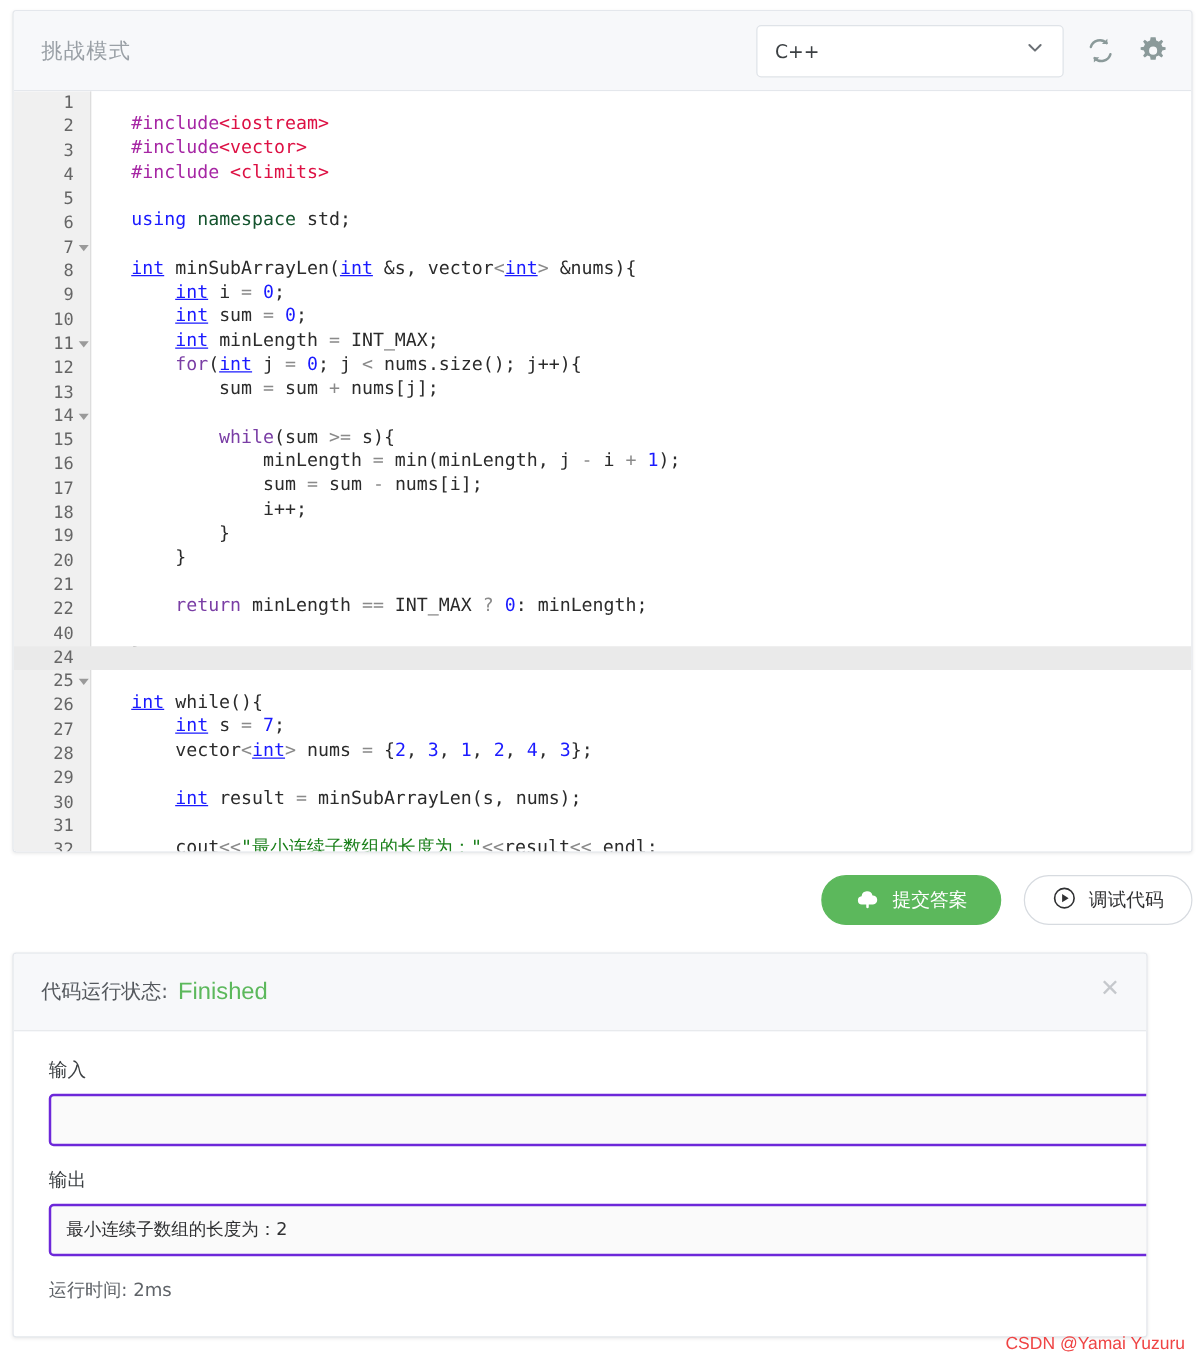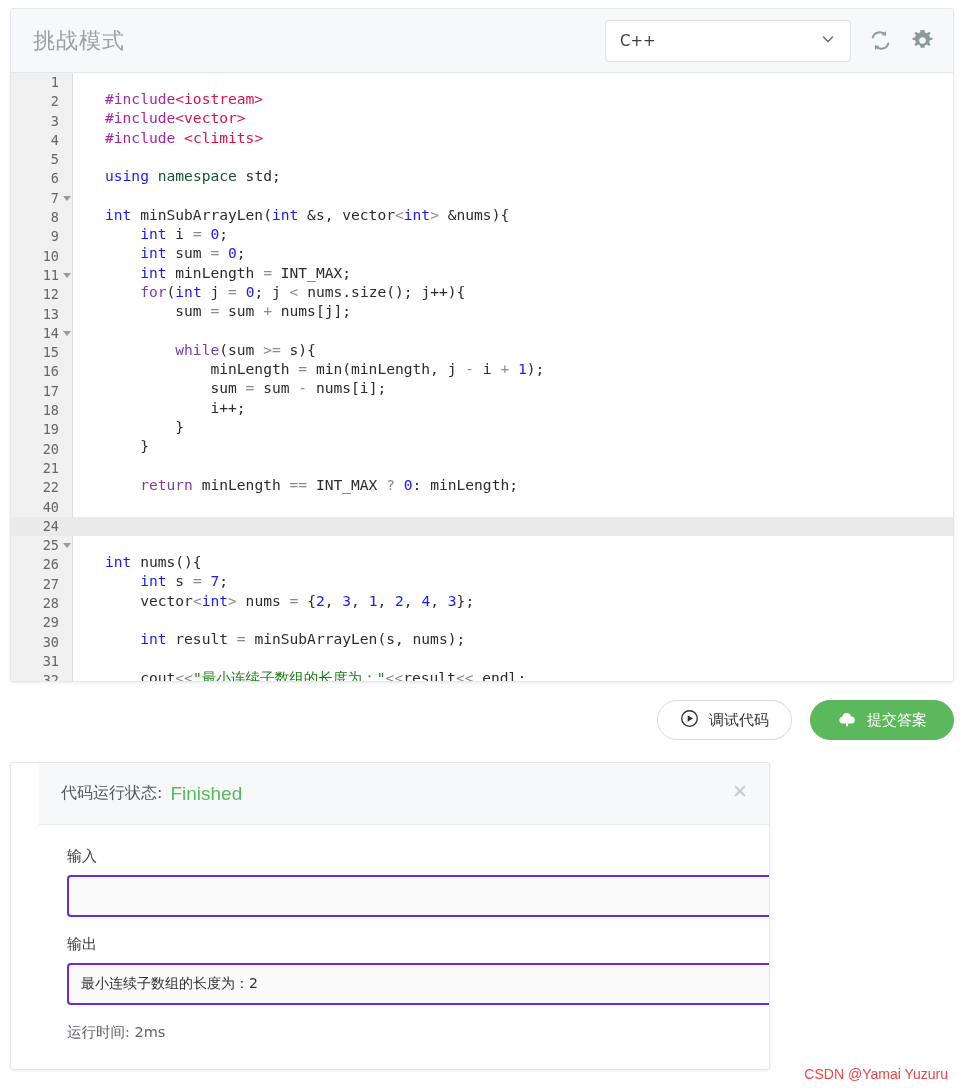--- a/index.html
+++ b/index.html
@@ -20,21 +20,21 @@
     border-radius: 3px;
     box-shadow: 0 1px 3px rgba(0,0,0,.08);
     overflow: hidden;
   }
   .editor-toolbar {
     height: 64px; background: #f7f8fa;
     border-bottom: 1px solid #e4e7ec;
     display: flex; align-items: center; padding: 0 18px 0 22px;
   }
   .mode-title {
-    font-size: 22px; color: #9aa0a6; letter-spacing: 1px;
+    font-size: 17px; color: #9aa0a6; letter-spacing: 1px;
     font-family: "DejaVu Sans", "Liberation Sans", sans-serif;
   }
   .toolbar-right { margin-left: auto; display: flex; align-items: center; gap: 16px; }
   .lang-select {
     position: relative; width: 246px; height: 42px;
     background: #fff; border: 1px solid #dfe3e8; border-radius: 4px;
     display: flex; align-items: center; padding: 0 14px;
   }
   .lang-select .val { font-size: 15px; color: #3c4043; font-family: "DejaVu Sans", sans-serif; }
   .lang-select .chev { margin-left: auto; display: block; }
@@ -62,21 +62,21 @@
     position: absolute; left: 52px; top: 7px; width: 0; height: 0;
     border-left: 4px solid transparent; border-right: 4px solid transparent;
     border-top: 5px solid #9a9a9a;
   }
   .ln-code { position: absolute; left: 70px; top: 16px; line-height: 19.3px; color: #2b2b2b; margin-left: 24px; }
   
   .t-pre  { color: #a626a4; }
   .t-inc  { color: #d14; }
   .t-kw   { color: #1a1aff; }
   .t-kw2  { color: #7a3ea5; }
-  .t-typ  { color: #1a1aff; }
+  .t-typ  { color: #1a1aff; text-decoration: underline; }
   .t-ns   { color: #14532d; }
   .t-num  { color: #1a1aff; }
   .t-str  { color: #1a7f1a; }
   .t-op   { color: #8a8a8a; }
   .t-txt  { color: #2b2b2b; }
   .t-ctl  { color: #7a3ea5; }
 
   
   .actions {
     position: absolute; left: 10px; top: 700px; width: 944px;
@@ -85,23 +85,23 @@
   .btn {
     display: inline-flex; align-items: center; justify-content: center; gap: 10px;
     height: 40px; border-radius: 20px; cursor: pointer; font-size: 15px;
     font-family: "DejaVu Sans", "Liberation Sans", sans-serif;
   }
   .btn-debug { padding: 0 22px; background: #fff; border: 1px solid #d7dbe0; color: #303133; }
   .btn-submit { padding: 0 26px; background: #5cb85c; border: 1px solid #5cb85c; color: #fff; }
 
   
   .result-card {
-    position: absolute; left: 10px; top: 762px; width: 760px; height: 308px;
+    position: absolute; left: 10px; top: 762px; width: 908px; height: 308px;
     background: #fff; border: 1px solid #e4e7ec; border-radius: 3px;
-    box-shadow: 0 1px 3px rgba(0,0,0,.08); overflow: hidden; padding-left: 28px;
+    box-shadow: 0 1px 3px rgba(0,0,0,.08); overflow: hidden;
   }
   .result-head {
     position: relative; height: 62px; background: #f7f8fa;
     border-bottom: 1px solid #e8eaed; display: flex; align-items: center; padding: 0 22px;
   }
   .result-head .label { font-size: 16px; color: #55595e; font-family: "DejaVu Sans", sans-serif; }
   .result-head .status { font-size: 19px; color: #5cb85c; margin-left: 8px; font-family: "Liberation Sans", sans-serif; }
   .close-x {
     position: absolute; right: 18px; top: 18px; width: 22px; height: 22px;
     color: #c5c8cc; font-size: 19px; line-height: 22px; text-align: center; cursor: pointer;
@@ -183,55 +183,55 @@
           <div class="ln-row"><span class="ln-num">15</span><span class="ln-code"><span class="t-txt">            minLength </span><span class="t-op">=</span><span class="t-txt"> min(minLength, j </span><span class="t-op">-</span><span class="t-txt"> i </span><span class="t-op">+</span><span class="t-txt"> </span><span class="t-num">1</span><span class="t-txt">);</span></span></div>
           <div class="ln-row"><span class="ln-num">16</span><span class="ln-code"><span class="t-txt">            sum </span><span class="t-op">=</span><span class="t-txt"> sum </span><span class="t-op">-</span><span class="t-txt"> nums[i];</span></span></div>
           <div class="ln-row"><span class="ln-num">17</span><span class="ln-code"><span class="t-txt">            i++;</span></span></div>
           <div class="ln-row"><span class="ln-num">18</span><span class="ln-code"><span class="t-txt">        }</span></span></div>
           <div class="ln-row"><span class="ln-num">19</span><span class="ln-code"><span class="t-txt">    }</span></span></div>
           <div class="ln-row"><span class="ln-num">20</span><span class="ln-code"></span></div>
           <div class="ln-row"><span class="ln-num">21</span><span class="ln-code"><span class="t-txt">    </span><span class="t-kw2">return</span><span class="t-txt"> minLength </span><span class="t-op">==</span><span class="t-txt"> INT_MAX </span><span class="t-op">?</span><span class="t-txt"> </span><span class="t-num">0</span><span class="t-txt">: minLength;</span></span></div>
           <div class="ln-row"><span class="ln-num">22</span><span class="ln-code"></span></div>
           <div class="ln-row"><span class="ln-num">40</span><span class="ln-code"><span class="t-txt">}</span></span></div>
           <div class="ln-row active"><span class="ln-num">24</span><span class="ln-code"></span></div>
-          <div class="ln-row"><span class="ln-num">25</span><span class="fold"></span><span class="ln-code"><span class="t-typ">int</span><span class="t-txt"> nums(){</span></span></div>
+          <div class="ln-row"><span class="ln-num">25</span><span class="fold"></span><span class="ln-code"><span class="t-typ">int</span><span class="t-txt"> while(){</span></span></div>
           <div class="ln-row"><span class="ln-num">26</span><span class="ln-code"><span class="t-txt">    </span><span class="t-typ">int</span><span class="t-txt"> s </span><span class="t-op">=</span><span class="t-txt"> </span><span class="t-num">7</span><span class="t-txt">;</span></span></div>
           <div class="ln-row"><span class="ln-num">27</span><span class="ln-code"><span class="t-txt">    vector</span><span class="t-op">&lt;</span><span class="t-typ">int</span><span class="t-op">&gt;</span><span class="t-txt"> nums </span><span class="t-op">=</span><span class="t-txt"> {</span><span class="t-num">2</span><span class="t-txt">, </span><span class="t-num">3</span><span class="t-txt">, </span><span class="t-num">1</span><span class="t-txt">, </span><span class="t-num">2</span><span class="t-txt">, </span><span class="t-num">4</span><span class="t-txt">, </span><span class="t-num">3</span><span class="t-txt">};</span></span></div>
           <div class="ln-row"><span class="ln-num">28</span><span class="ln-code"></span></div>
           <div class="ln-row"><span class="ln-num">29</span><span class="ln-code"><span class="t-txt">    </span><span class="t-typ">int</span><span class="t-txt"> result </span><span class="t-op">=</span><span class="t-txt"> minSubArrayLen(s, nums);</span></span></div>
           <div class="ln-row"><span class="ln-num">30</span><span class="ln-code"></span></div>
           <div class="ln-row"><span class="ln-num">31</span><span class="ln-code"><span class="t-txt">    cout</span><span class="t-op">&lt;&lt;</span><span class="t-str">"最小连续子数组的长度为：</span><span class="t-str">"</span><span class="t-op">&lt;&lt;</span><span class="t-txt">result</span><span class="t-op">&lt;&lt;</span><span class="t-txt"> endl;</span></span></div>
           <div class="ln-row"><span class="ln-num">32</span><span class="ln-code"><span class="t-txt">}</span></span></div>
         </div>
     </div>
 
   </div>
 
   <div class="actions">
+
+    <div class="btn btn-submit">
+      <span>
+        <svg width="20" height="19" viewBox="0 0 22 20">
+          <path d="M6 15.5 a3.6 3.6 0 0 1 -.2 -7.18 A4.9 4.9 0 0 1 15.4 7.7 a3.9 3.9 0 0 1 .5 7.8 z" fill="#ffffff"></path>
+          <path d="M11 17.8 L11 9.2 M11 8.4 L7.6 12.0 M11 8.4 L14.4 12.0" fill="none" stroke="#ffffff" stroke-width="2.2" stroke-linecap="round" stroke-linejoin="round"></path>
+        </svg>
+      </span>
+      <span>提交答案</span>
+    </div>
 
     <div class="btn btn-debug">
       <span>
         <svg width="19" height="19" viewBox="0 0 20 20">
           <circle cx="10" cy="10" r="8.2" fill="none" stroke="#303133" stroke-width="1.4"></circle>
           <path d="M8.1 6.5 L13.6 10 L8.1 13.5 Z" fill="#303133"></path>
         </svg>
       </span>
       <span>调试代码</span>
     </div>
 
-    <div class="btn btn-submit">
-      <span>
-        <svg width="20" height="19" viewBox="0 0 22 20">
-          <path d="M6 15.5 a3.6 3.6 0 0 1 -.2 -7.18 A4.9 4.9 0 0 1 15.4 7.7 a3.9 3.9 0 0 1 .5 7.8 z" fill="#ffffff"></path>
-          <path d="M11 17.8 L11 9.2 M11 8.4 L7.6 12.0 M11 8.4 L14.4 12.0" fill="none" stroke="#ffffff" stroke-width="2.2" stroke-linecap="round" stroke-linejoin="round"></path>
-        </svg>
-      </span>
-      <span>提交答案</span>
-    </div>
-
   </div>
 
   <div class="result-card">
 
     <div class="result-head">
       <span class="label">代码运行状态:</span>
       <span class="status">Finished</span>
       <span class="close-x">✕</span>
     </div>
 

